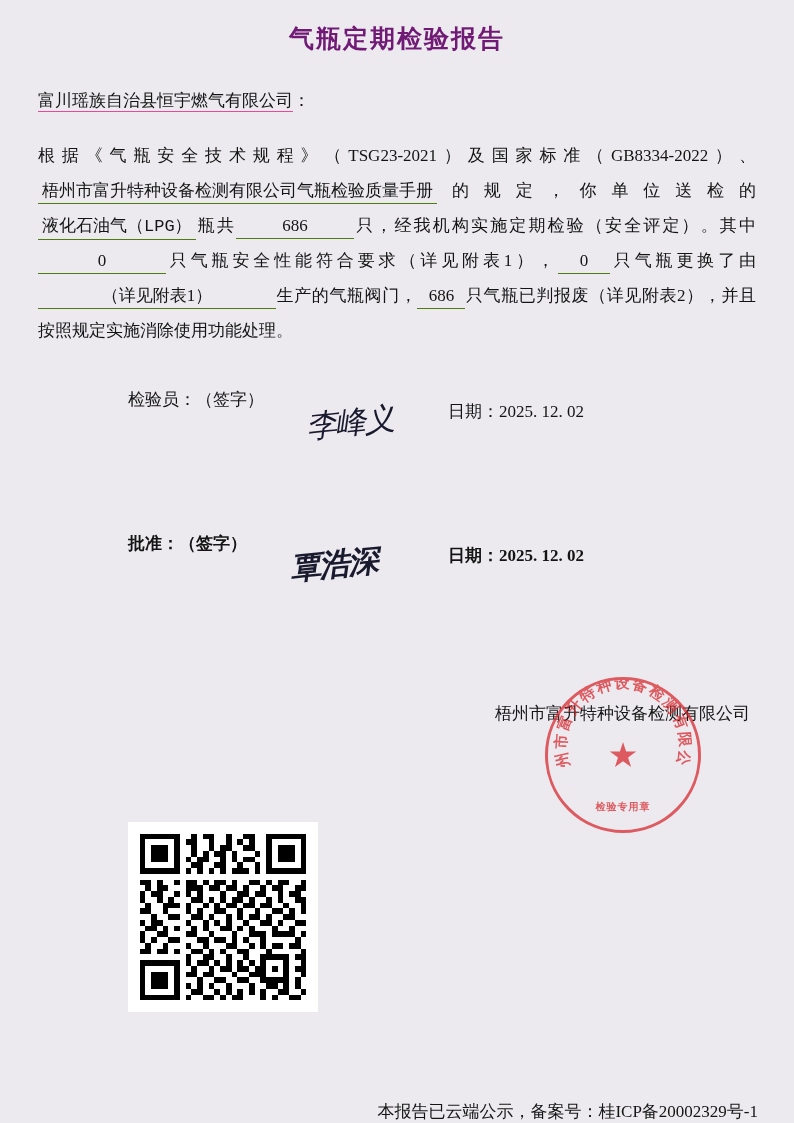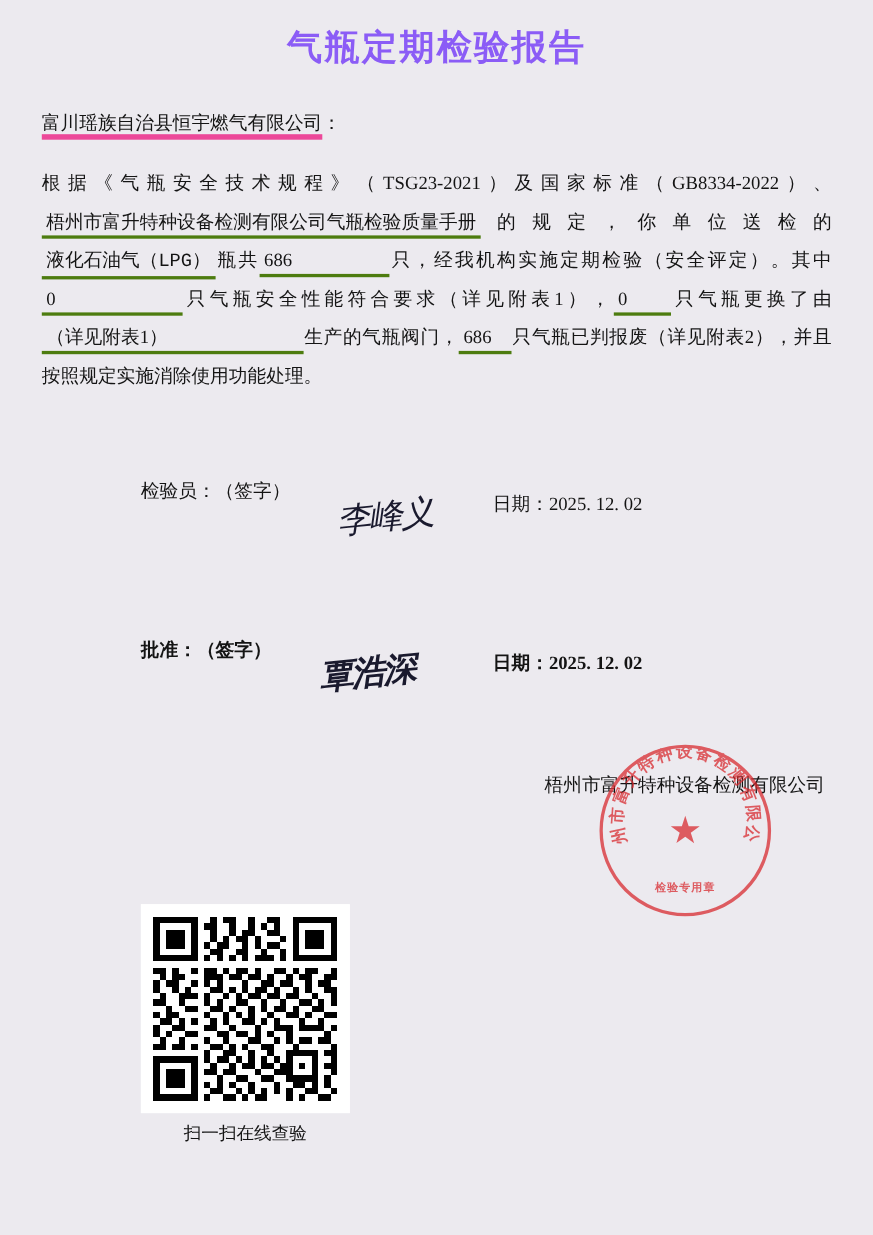--- a/index.html
+++ b/index.html
@@ -19,69 +19,69 @@
     position: relative;
     width: 794px;
     height: 1123px;
     box-sizing: border-box;
     padding: 0;
   }
   .title {
     text-align: center;
     font-family: "Liberation Sans", "DejaVu Sans", sans-serif;
     font-weight: bold;
-    font-size: 32px;
+    font-size: 25px;
     letter-spacing: 2px;
     margin: 22px 0 0 0;
-    color: #8b5cf6;
+    color: #701a75;
   }
   .report-no {
     text-align: right;
     font-size: 17px;
     margin: 18px 36px 0 0;
     letter-spacing: 0.5px;
   }
   .recipient {
     margin: 34px 0 0 38px;
     font-size: 17px;
   }
   .recipient .u {
-    border-bottom: 5px solid #ec4899;
+    border-bottom: 1px solid #ec4899;
     padding-bottom: 1px;
   }
   .body-text {
     margin: 26px 38px 0 38px;
     font-size: 17px;
     line-height: 35px;
     text-align: justify;
   }
   .body-text p {
     margin: 0;
     text-indent: 0;
   }
   .indent {
     text-indent: 34px;
   }
   .blank {
     display: inline-block;
-    border-bottom: 3px solid #4d7c0f;
-    text-align: left;
+    border-bottom: 1px solid #4d7c0f;
+    text-align: center;
     padding: 0 4px;
     line-height: 24px;
   }
   .b-manual { min-width: 250px; }
   .b-gas { min-width: 130px; font-family: Liberation Mono, monospace; }
   .b-count { min-width: 110px; }
   .b-qualified { min-width: 120px; }
   .b-valve-count { min-width: 44px; }
   .b-valve-maker { min-width: 230px; }
   .b-scrap { min-width: 40px; }
 
   .sig-block {
-    margin: 76px 0 0 0;
+    margin: 40px 0 0 0;
     position: relative;
     font-size: 17px;
   }
   .sig-row {
     margin-left: 128px;
     position: relative;
     height: 40px;
   }
   .sig-label {
     display: inline-block;
@@ -445,17 +445,17 @@
         <rect x="26" y="29" width="2" height="1"></rect>
         <rect x="30" y="29" width="1" height="1"></rect>
         <rect x="10" y="30" width="1" height="1"></rect>
         <rect x="13" y="30" width="2" height="1"></rect>
         <rect x="16" y="30" width="1" height="1"></rect>
         <rect x="18" y="30" width="2" height="1"></rect>
         <rect x="25" y="30" width="1" height="1"></rect>
         <rect x="28" y="30" width="2" height="1"></rect>
       </g>
     </svg>
-    <div class="qr-caption">扫一扫在线查验</div>
-  </div>
-
+  </div>
+
+  <div class="footer">本报告已云端公示，备案号：桂ICP备20002329号-1</div>
 
 </div>
 
 </body></html>

